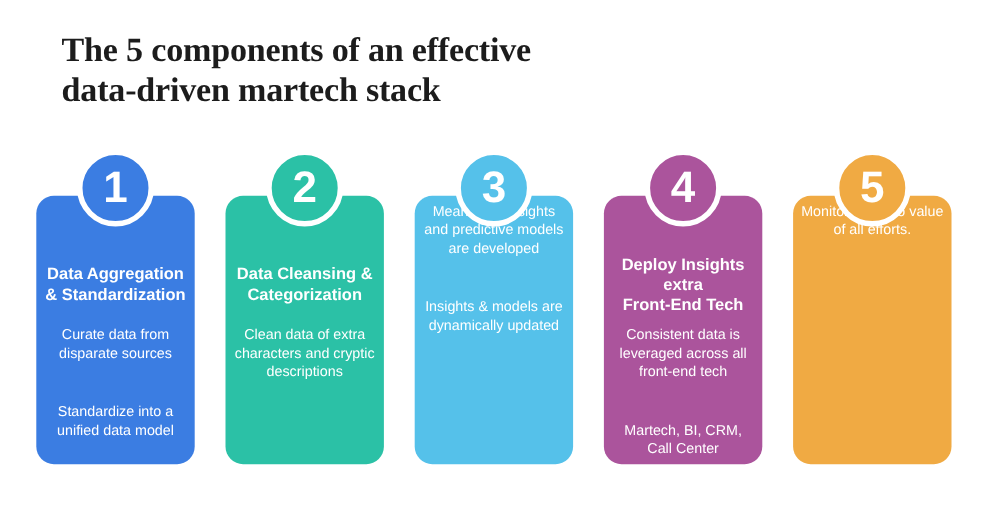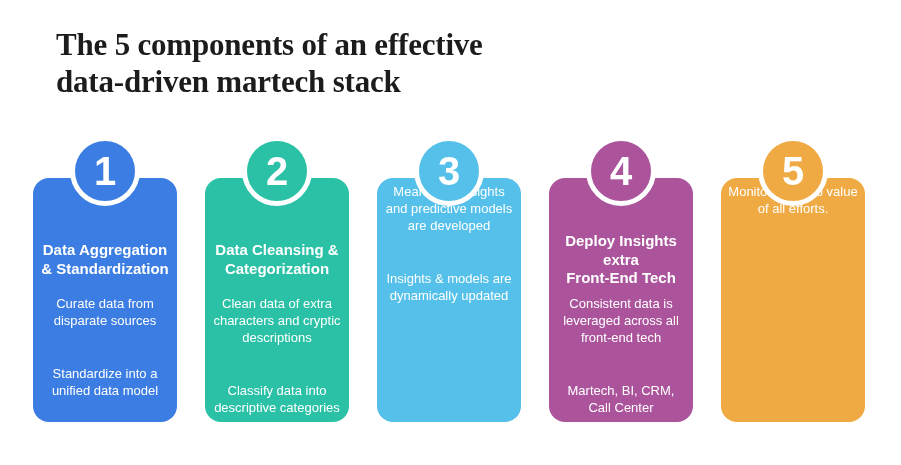--- a/index.html
+++ b/index.html
@@ -96,22 +96,20 @@
 
   <div class="card" style="background: rgb(43, 193, 166);">
     <div class="circle" style="background: rgb(43, 193, 166);">
       <span>2</span>
     </div>
     <div class="card-title">Data Cleansing &amp;
 Categorization</div>
     <div class="card-point first">Clean data of extra
 characters and cryptic
 descriptions</div>
-    <div class="card-point">Classify data into
-descriptive categories</div>
   </div>
 
   <div class="card" style="background: rgb(85, 193, 234);">
     <div class="circle" style="background: rgb(85, 193, 234);">
       <span>3</span>
     </div>
     <div class="card-point first">Meaningful insights
 and predictive models
 are developed</div>
     <div class="card-point">Insights &amp; models are

